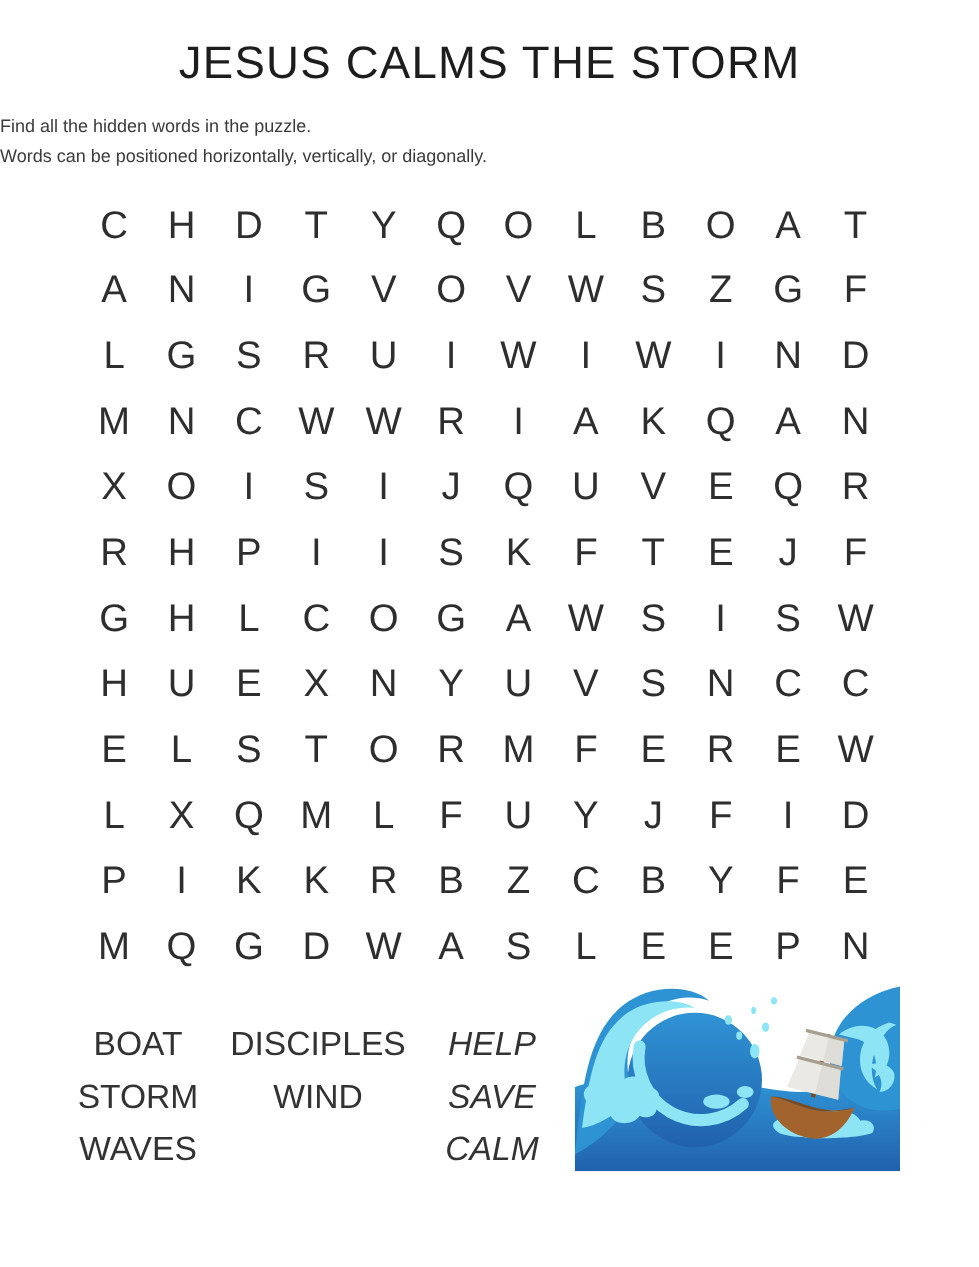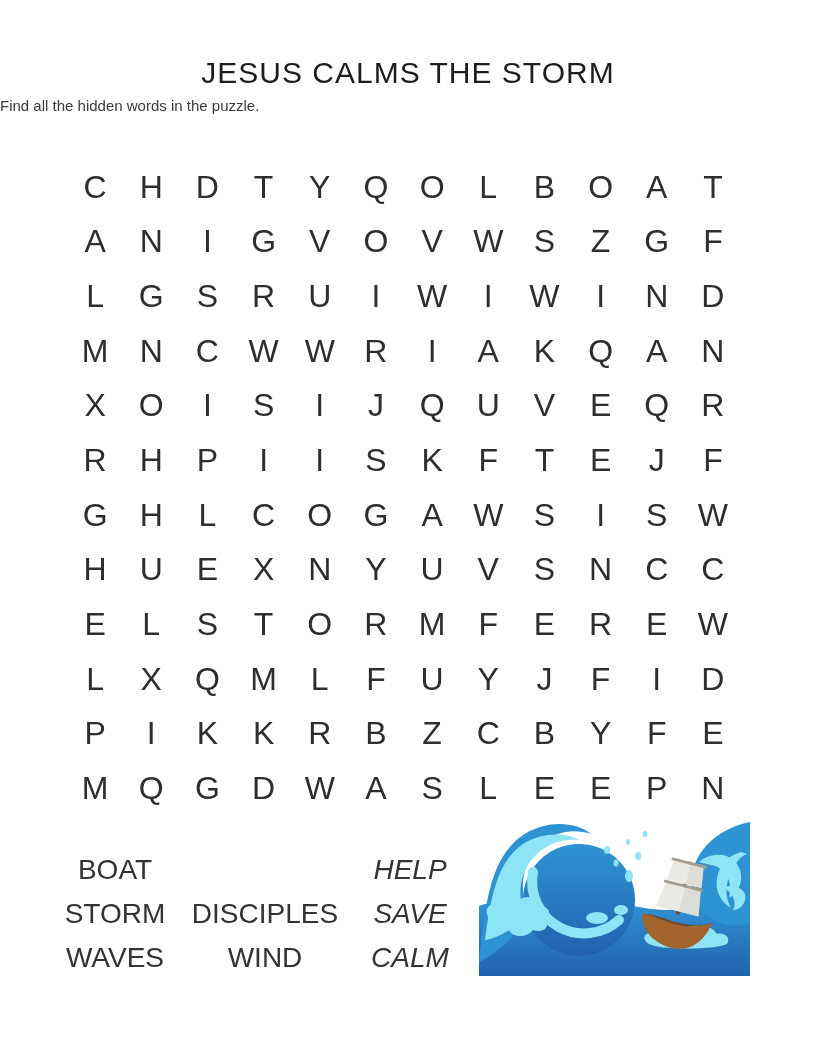--- a/index.html
+++ b/index.html
@@ -1,41 +1,41 @@
 <!DOCTYPE html>
 <html style="--ocean-top: #2f93d4; --ocean-bottom: #2161ae; --wave-blue: #2d93d2; --foam: #8ce4f4; --hull: #a2642c; --hull-dark: #7c4a1e; --sail: #ebe9e4; --sail-shadow: #d4d1ca; --mast: #7c4a1e; --spar: #a89e90;"><head>
 <meta charset="utf-8">
 <style>
   html,body { margin:0; padding:0; background:#ffffff; }
   .page {
     position:relative; width:816px; height:1056px; background:#ffffff;
     font-family:"Liberation Sans", sans-serif; overflow:hidden;
   }
   .title {
-    position:absolute; top:56px; left:0; width:100%;
-    text-align:center; font-size:30px; letter-spacing:1px;
+    position:absolute; top:32px; left:0; width:100%;
+    text-align:center; font-size:38px; letter-spacing:1px;
     color:#1d1d1d; font-weight:400; white-space:nowrap;
   }
   .subtitle {
     position:absolute; top:93px; left:0; width:100%;
     text-align:left; font-size:15px; line-height:25px; color:#3b3b3b;
   }
   .grid {
     position:absolute; left:67px; top:160px; width:674px; height:656px;
     display:grid; grid-template-columns:repeat(12, 1fr);
     grid-auto-rows:1fr;
   }
   .cell {
     display:flex; align-items:center; justify-content:center;
     font-size:32px; color:#2e2e2e; font-weight:400;
   }
   .words {
     position:absolute; left:40px; top:848px; display:flex;
   }
-  .word-col { display:flex; flex-direction:column;justify-content:flex-end; }
+  .word-col { display:flex; flex-direction:column; }
   .word-col:nth-child(1) { width:150px; }
   .word-col:nth-child(2) { width:150px; }
   .word-col:nth-child(3) { width:140px;font-style:italic; }
   .word {
     height:44px; line-height:44px; text-align:center;
     font-size:28px; color:#333333; white-space:nowrap;
   }
   .illustration {
     position:absolute; left:479px; top:822px; width:271px; height:154px;
   }
@@ -43,20 +43,21 @@
 </style>
 </head>
 <body>
 
 <div class="page">
 
   <div class="title">JESUS CALMS THE STORM</div>
 
   <div class="subtitle">
     <div>Find all the hidden words in the puzzle.</div>
+    <div>Words can be positioned horizontally, vertically, or diagonally.</div>
   </div>
 
   <div class="grid">
       <div class="cell">C</div>
       <div class="cell">H</div>
       <div class="cell">D</div>
       <div class="cell">T</div>
       <div class="cell">Y</div>
       <div class="cell">Q</div>
       <div class="cell">O</div>

